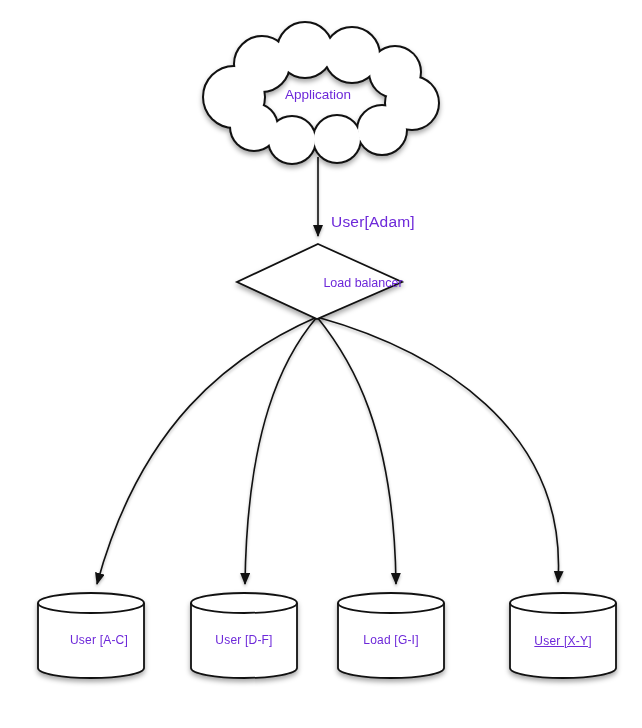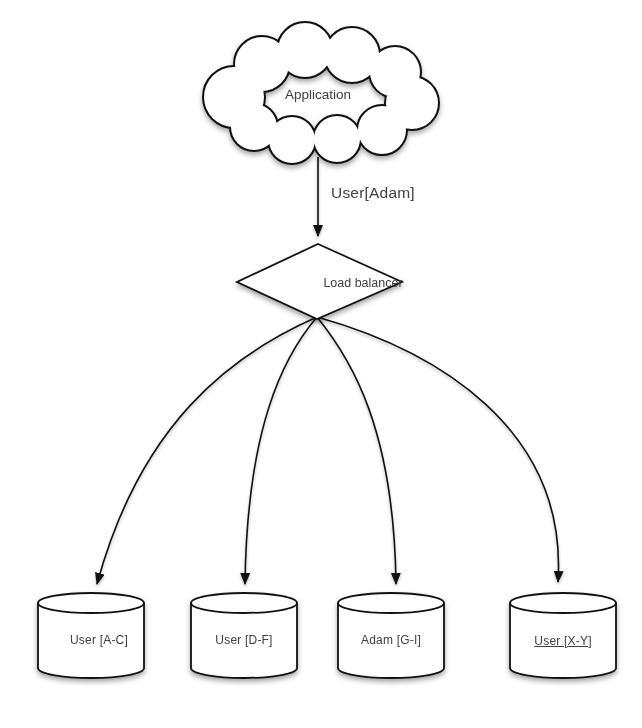--- a/index.html
+++ b/index.html
@@ -15,27 +15,27 @@
     overflow: hidden;
     font-family: "Liberation Sans", sans-serif;
   }
   .canvas svg {
     position: absolute;
     left: 0;
     top: 0;
   }
   .lbl {
     position: absolute;
-    color: #404040;
+    color: #6d28d9;
     white-space: nowrap;
     transform: translate(-50%, -50%);
     pointer-events: none;
   }
   .lbl-cloud     { font-size: 13.5px; }
-  .lbl-edge      { font-size: 15.5px; transform: translate(0, -50%); letter-spacing: 0.2px; }
+  .lbl-edge      { font-size: 15.5px; transform: translate(0, -50%); letter-spacing: 0.2px; margin-top: 29px; }
   .lbl-diamond   { font-size: 12.5px; }
   .lbl-cyl       { font-size: 12px; letter-spacing: 0.2px; }
   .shape-shadow  { filter: drop-shadow(0px 3px 2.5px rgba(0,0,0,0.35)); }
   .line-shadow   { filter: drop-shadow(0px 2px 1.5px rgba(0,0,0,0.28)); }
 </style>
 </head>
 <body>
 
 <div class="canvas">
 
@@ -104,17 +104,17 @@
   <div class="lbl lbl-cloud" style="left:318px; top:94px;">Application</div>
 
   <div class="lbl lbl-edge" style="left:331px; top:193px;">User[Adam]</div>
 
   <div class="lbl lbl-diamond" style="left:319px; top:283px;margin-left:44px;">Load balancer</div>
 
   <div class="lbl lbl-cyl" style="left:99px; top:640px;">User [A-C]</div>
 
   <div class="lbl lbl-cyl" style="left:244px; top:640px;">User [D-F]</div>
 
-  <div class="lbl lbl-cyl" style="left:391px; top:640px;">Adam [G-I]</div>
+  <div class="lbl lbl-cyl" style="left:391px; top:640px;">Load [G-I]</div>
 
   <div class="lbl lbl-cyl" style="left:563px; top:641px;text-decoration:underline;">User [X-Y]</div>
 
 </div>
 
 </body></html>

